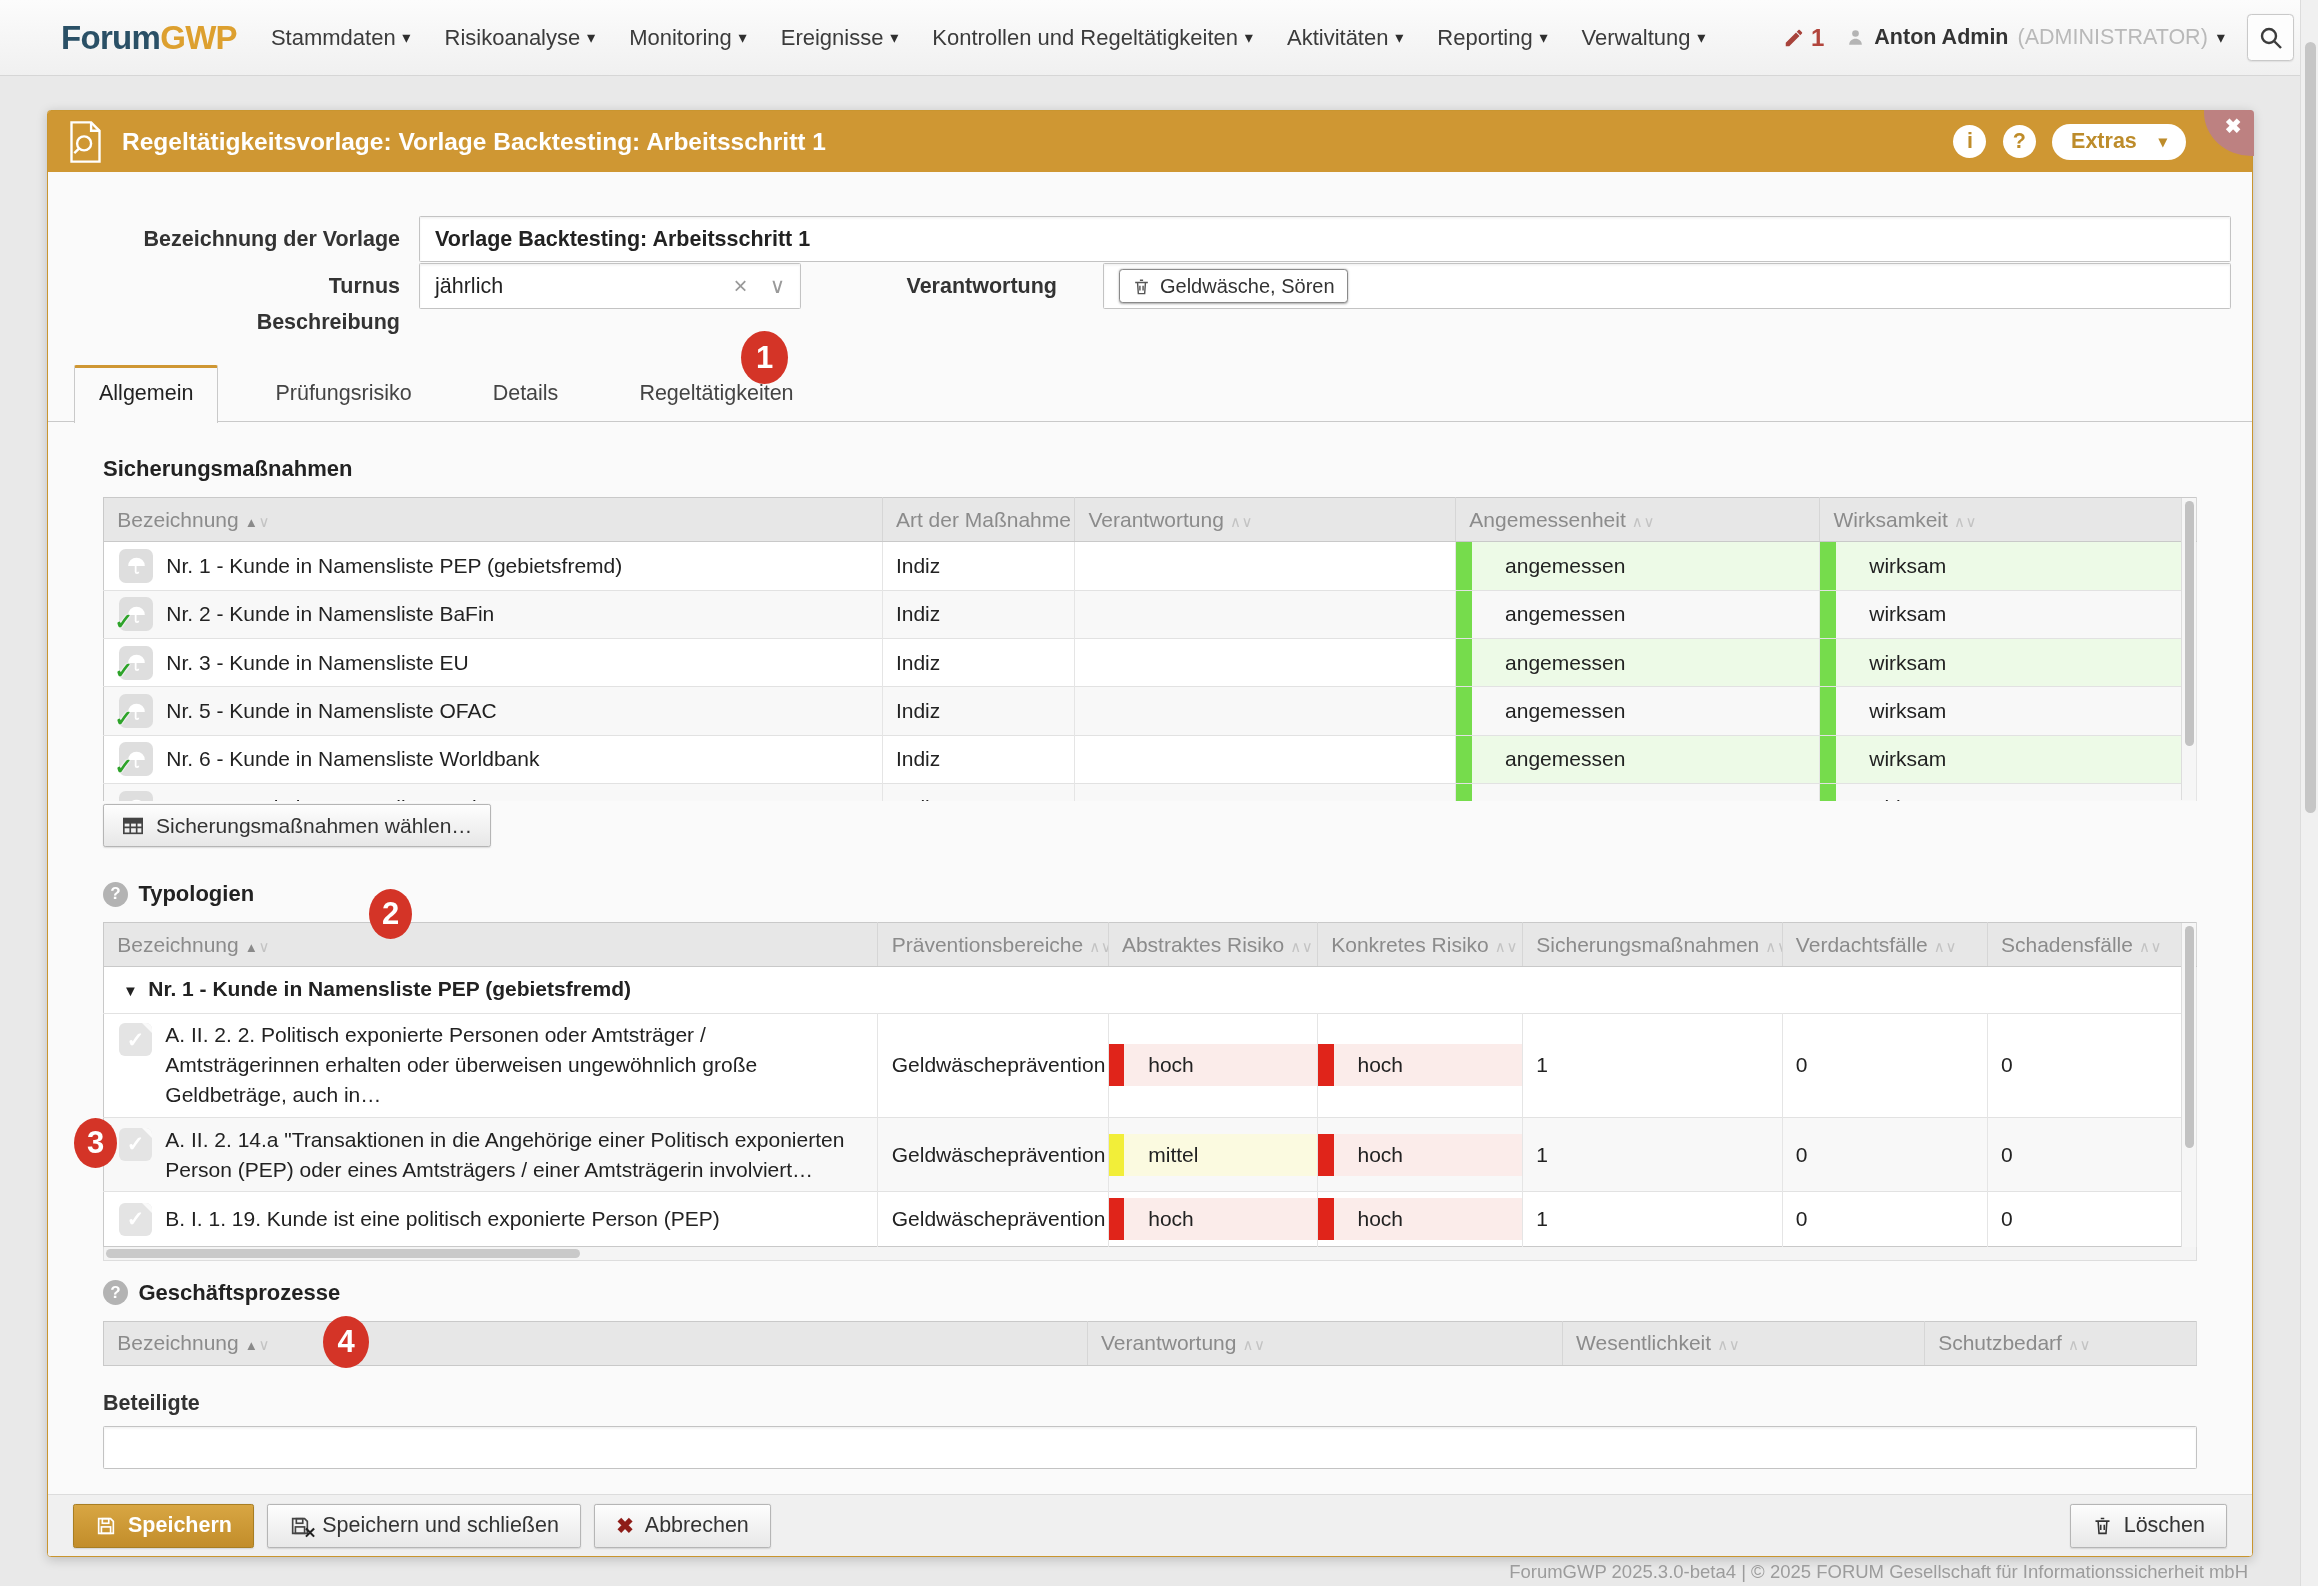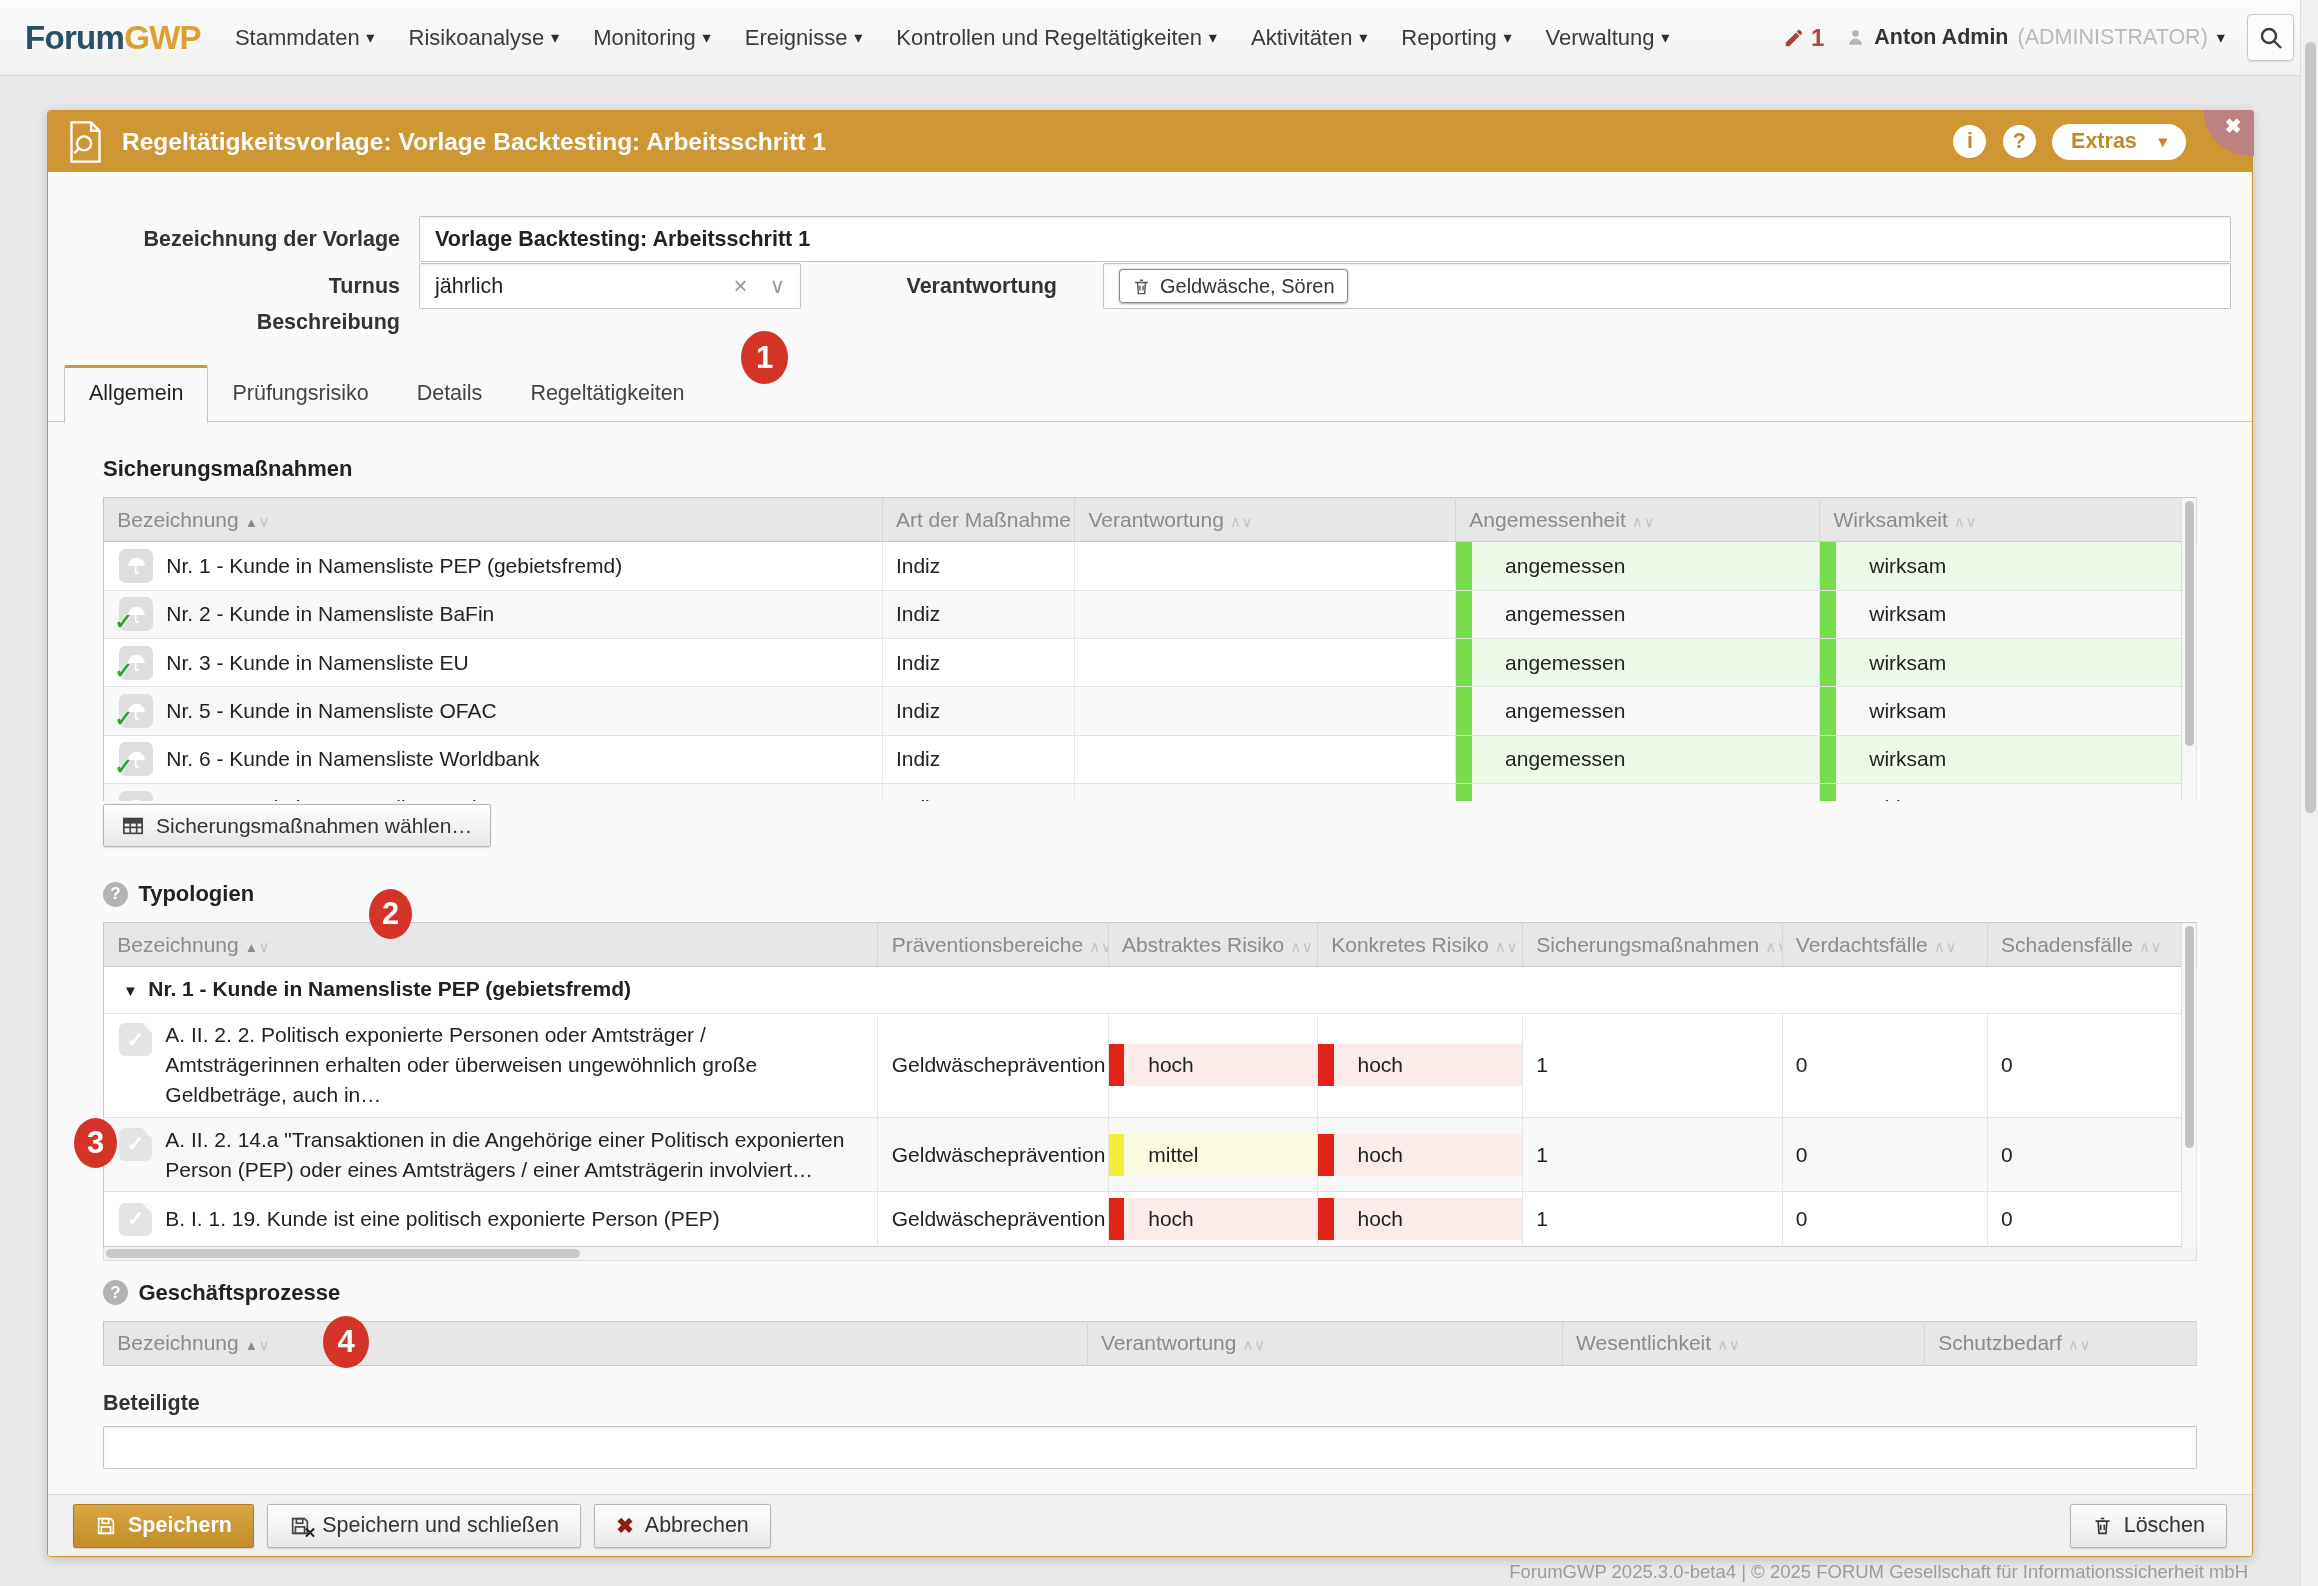--- a/index.html
+++ b/index.html
@@ -2,21 +2,21 @@
 <html style="font-size:12px"><head>
 <meta charset="utf-8">
 <style>
   * { box-sizing: border-box; margin: 0; padding: 0; }
   html,body { width:2319px; height:1586px; overflow:hidden; }
   body { font-family:"Liberation Sans", sans-serif; background:#e9e9e9; position:relative; color:#333; }
 
   
   .nav { height:76px; background:linear-gradient(#fcfcfc,#f0f0f0); border-bottom:0.7px solid #d6d6d6;
          display:flex; align-items:center; padding:0 25px; gap:34px; position:relative; z-index:5;}
-  .brand { font-size:33px; font-weight:bold; letter-spacing:-0.7px; }
+  .brand { font-size:33px; font-weight:bold; letter-spacing:-0.7px;margin-left:36px; }
   .brand .p1{ color:#2a5066; } .brand .p2{ color:#dda02f; }
   .nav-item { font-size:22px; color:#3b3b3b; display:flex; align-items:center; gap:6.7px; cursor:pointer; white-space:nowrap;}
   .caret { font-size:16.3px; color:#2f2f2f; }
   .nav-right { margin-left:auto; display:flex; align-items:center; gap:22px; }
   .edits { display:flex; align-items:center; gap:6px; font-size:24px; font-weight:bold; color:#b2453c; }
   .user { display:flex; align-items:center; gap:9px; font-size:21.5px; }
   .user .uname{ font-weight:bold; color:#333;} .user .urole{ color:#b9b9b9; }
   .search-btn { width:47px; height:47px; background:#fdfdfd; border:0.7px solid #c9c9c9; border-radius:4.4px;
                 display:flex; align-items:center; justify-content:center; box-shadow:0 0.7px 1.5px rgba(0,0,0,.08); cursor:pointer;}
 
@@ -45,21 +45,21 @@
             box-shadow:inset 0 1.5px 2.2px rgba(0,0,0,.06); display:flex; align-items:center; padding:0 15px; font-size:21.5px; color:#222;}
   .finput.bold { font-weight:bold; }
   .fselect { flex:none; width:382px; justify-content:flex-start; }
   .fselect .selicons { margin-left:auto; display:flex; align-items:center; gap:22px; color:#9a9a9a; }
   .fselect .xicon { font-size:24px; } .fselect .chev { font-size:21px; }
   .chip { background:#fff; border:0.7px solid #8a8a8a; border-radius:3.7px; box-shadow:0 0.7px 2.2px rgba(0,0,0,.35);
           display:flex; align-items:center; gap:9px; padding:4.4px 12px; font-size:20px; color:#333; cursor:pointer;}
   .edit-ico { margin-left:auto; }
 
   
-  .tabs { display:flex; align-items:flex-end; margin-top:31px; padding:0 16px; border-bottom:1.5px solid #c9c9c9; height:56px; }
+  .tabs { display:flex; align-items:flex-end; margin-top:31px; padding:0 26px; border-bottom:1.5px solid #c9c9c9; height:56px;gap:33px; }
   .tab { font-size:21.5px; color:#444; padding:15px 24px; cursor:pointer; }
   .tab.active { background:#fafafa; border:1.5px solid #c9c9c9; border-bottom:none; border-top:3.7px solid #cf9733;
                 margin-bottom:-1.5px; border-radius:2.2px 2.2px 0 0; padding:12.6px 24px 17px; color:#222;}
 
   
   .content { padding:0 55px; }
   .sec-head { margin:34px 0 15px; display:flex; align-items:center; gap:10.4px; font-size:22px; font-weight:bold; color:#222;}
   .help-ico { width:25px; height:25px; border-radius:50%; background:#b3b3b3; color:#fff; font-size:17px; font-weight:bold;
               display:flex; align-items:center; justify-content:center; cursor:pointer;}
 

